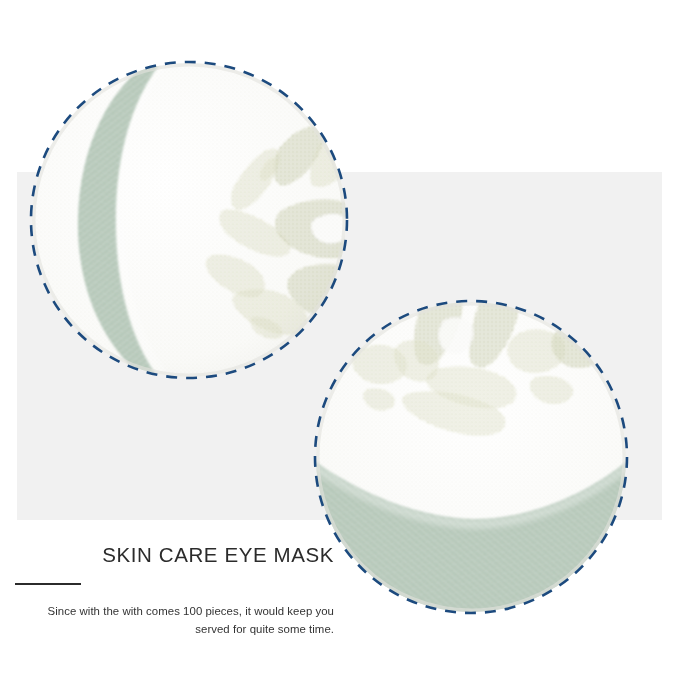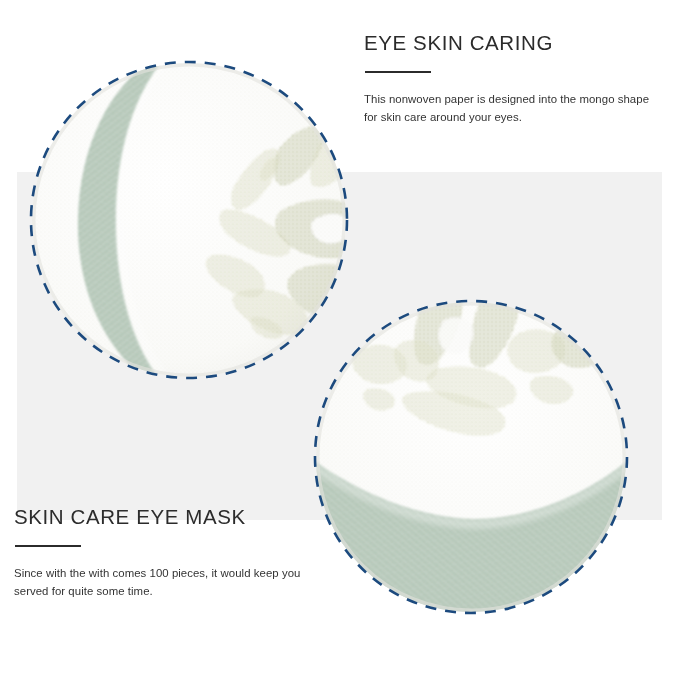--- a/index.html
+++ b/index.html
@@ -37,21 +37,21 @@
     overflow: visible;
   }
   .photo svg { display: block; overflow: visible; }
 
   #photo-1 { left: 28px;  top: 59px;  width: 322px; height: 322px; }
   #photo-2 { left: 311px; top: 297px; width: 320px; height: 320px; }
 
   
   .text-block { position: absolute; }
   #copy-top   { left: 364px; top: 30px;  width: 300px; }
-  #copy-bottom{ left: 14px;  top: 504px; width: 320px; }
+  #copy-bottom{ left: 14px;  top: 542px; width: 320px; text-align: right; }
 
   .headline {
     font-family: "Liberation Sans", sans-serif;
     font-size: 20.5px;
     font-weight: 400;
     letter-spacing: 0.6px;
     color: #2b2b2b;
     margin: 0;
     line-height: 1.25;
     white-space: nowrap;
@@ -272,25 +272,20 @@
         </g>
 
         <rect x="-10" y="-10" width="345" height="345" fill="url(#dots2)" opacity="0.05"></rect>
         <circle cx="160" cy="160" r="155" fill="none" stroke="#e2e2de" stroke-width="7" opacity="0.6"></circle>
       </g>
 
       <circle cx="160" cy="160" r="156" fill="none" stroke="#1c4a7e" stroke-width="2.6" stroke-dasharray="11 9" stroke-linecap="butt"></circle>
     </svg>
   </div>
 
-  <div class="text-block" id="copy-top">
-    <h2 class="headline">EYE SKIN CARING</h2>
-    <div class="rule"></div>
-    <p class="body-copy">This nonwoven paper is designed into the mongo shape for skin care around your eyes.</p>
-  </div>
 
   <div class="text-block" id="copy-bottom">
     <h2 class="headline">SKIN CARE EYE MASK</h2>
     <div class="rule"></div>
     <p class="body-copy">Since with the with comes 100 pieces, it would keep you served for quite some time.</p>
   </div>
 
 </div>
 
 </body></html>

